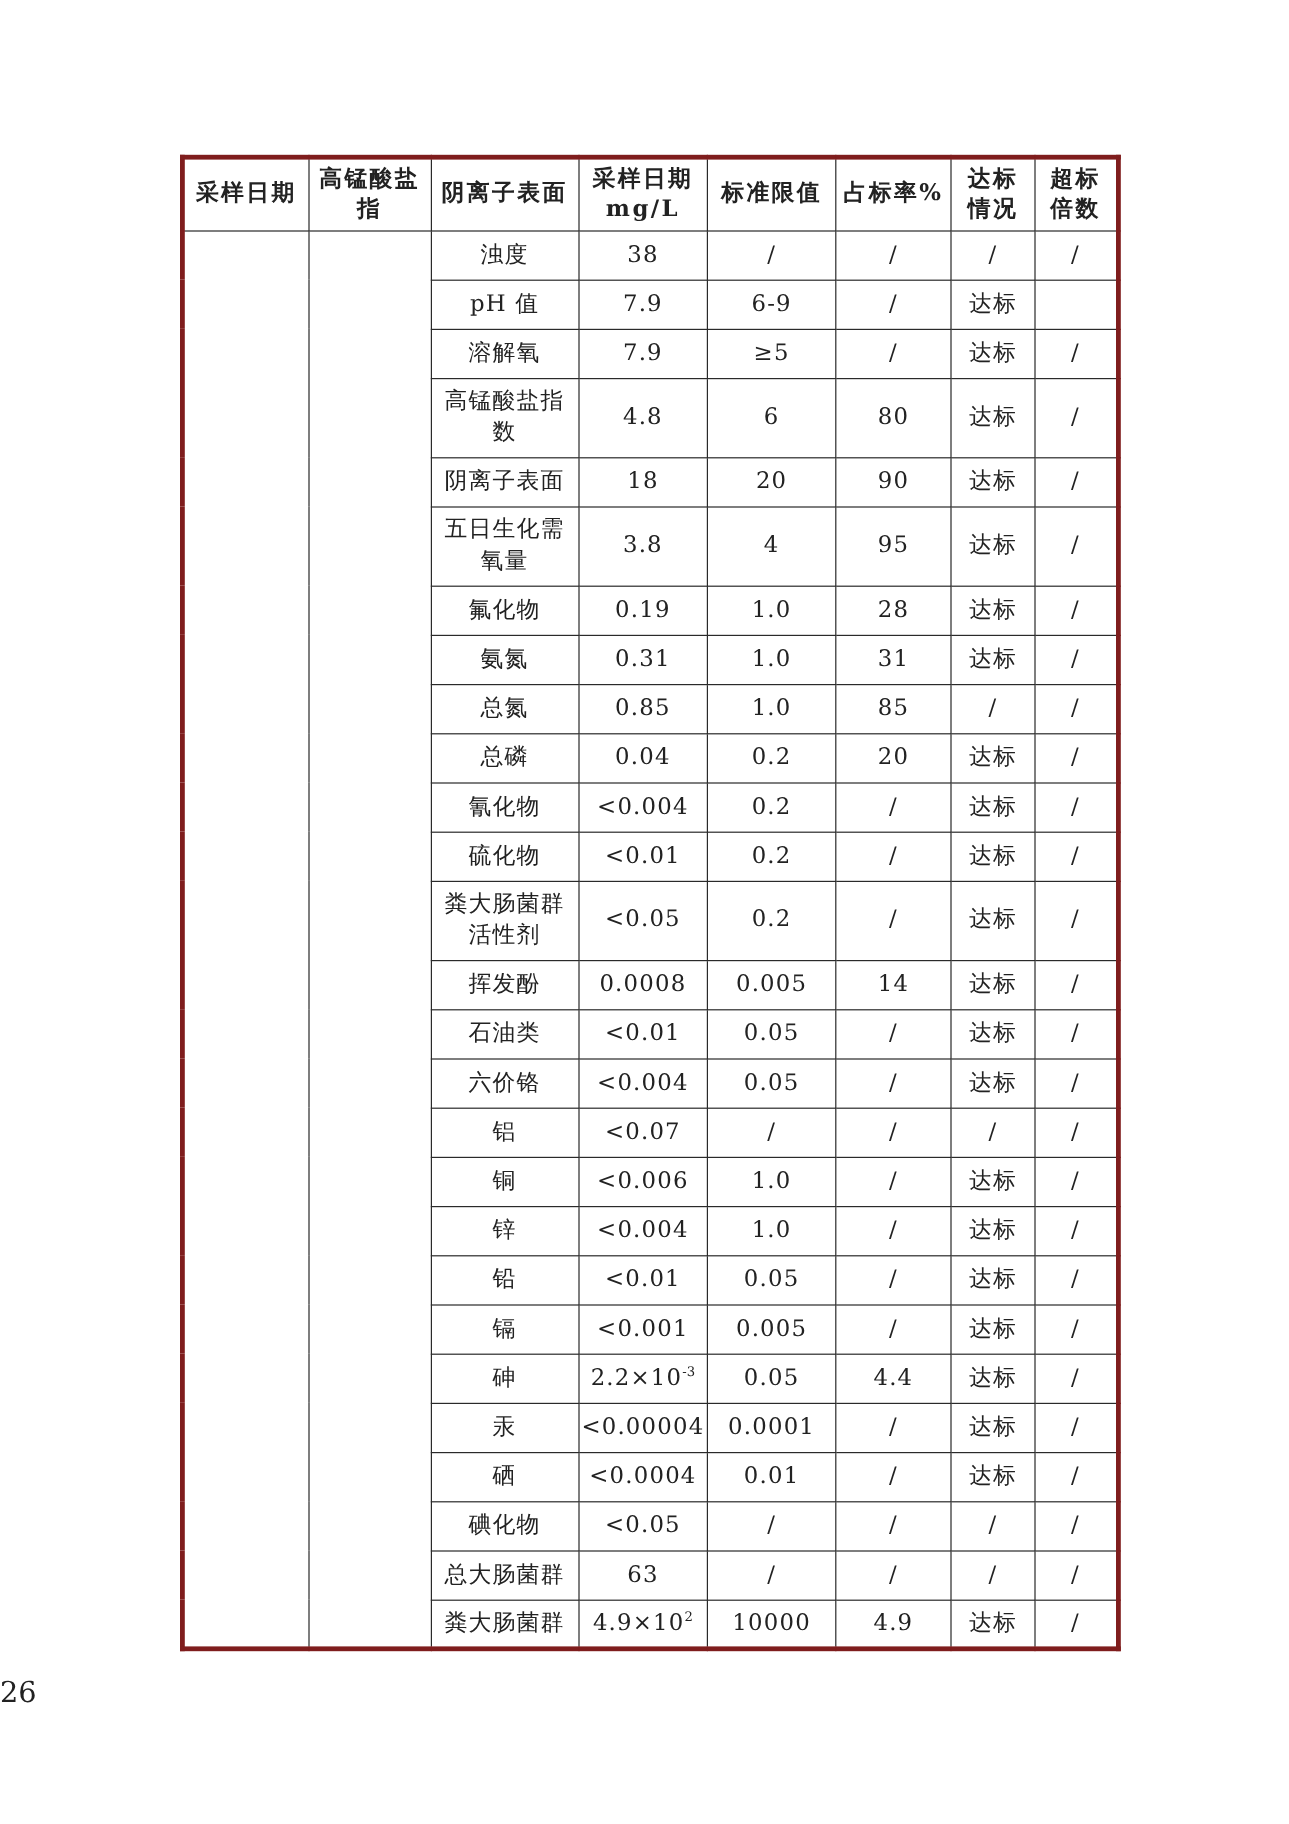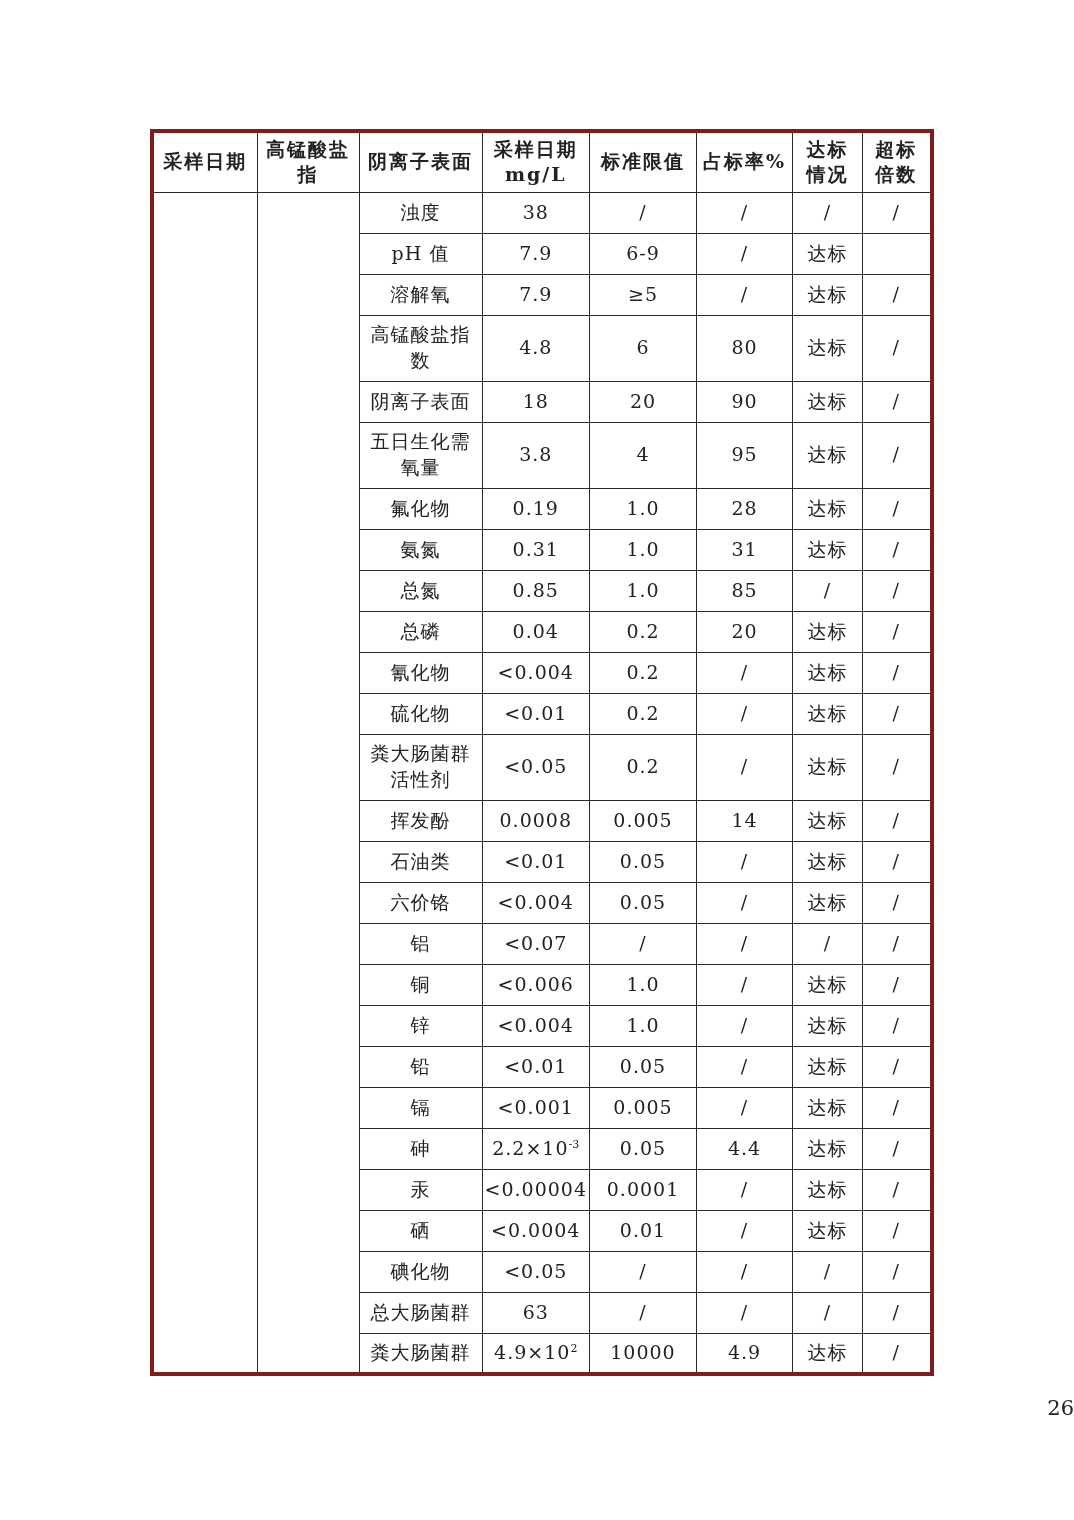--- a/index.html
+++ b/index.html
@@ -33,22 +33,22 @@
   table.report thead tr { height:61px; }
   table.report th { font-weight:bold; letter-spacing:2px; }
   table.report tbody tr { height:41px; }
   table.report tbody tr.tall { height:66px; }
   table.report td.merged { border-top:none; border-bottom:none; }
   table.report sup { font-size:11px; letter-spacing:0; vertical-align:super; line-height:0; }
   .page-number {
     position:absolute;
     left:0; top:1396px;
     width:100%;
-    text-align:right;
-    font-size:21px;
+    text-align:left;
+    font-size:24px;
     color:#222222;
   }
 </style>
 </head>
 <body>
 
 <div class="page">
 
   <table class="report">
     <colgroup>

